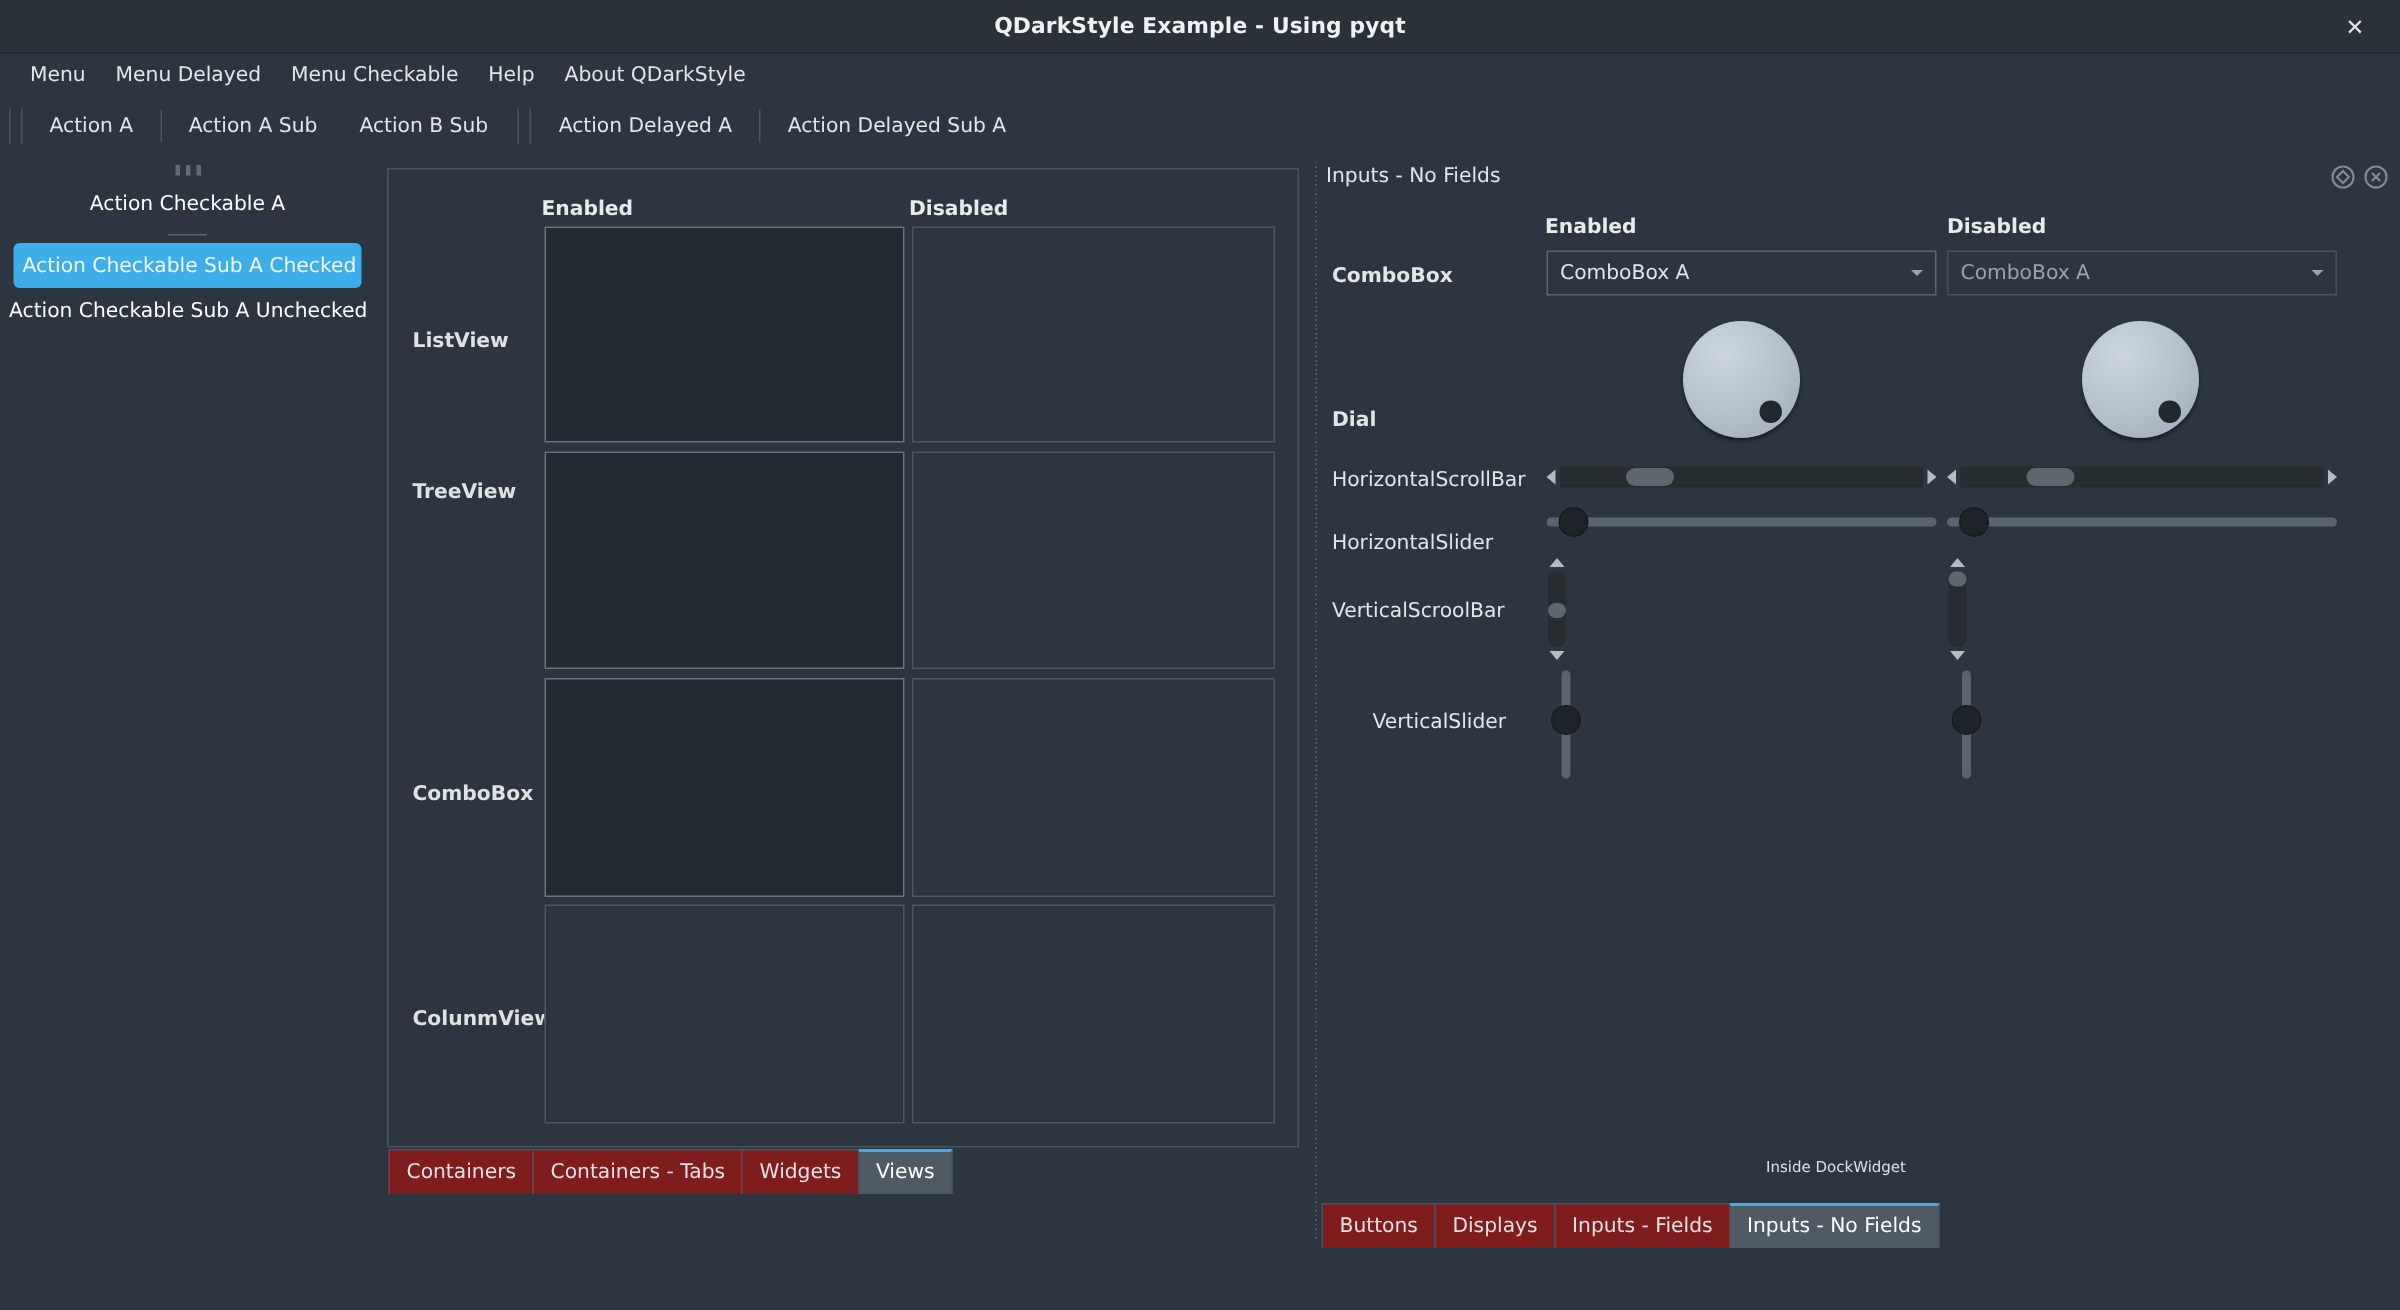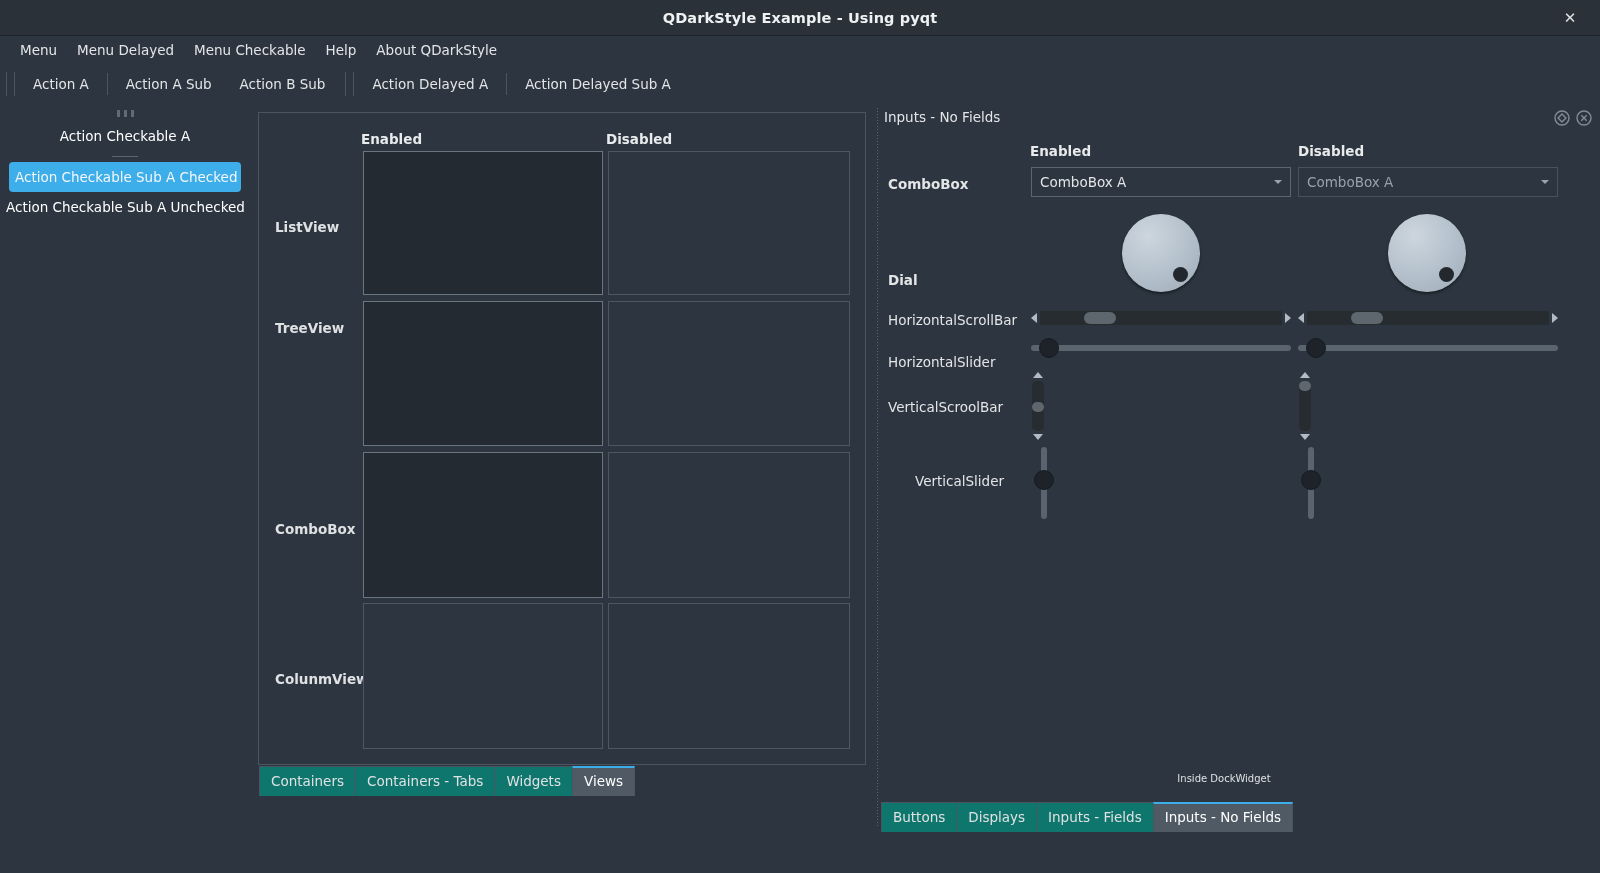--- a/index.html
+++ b/index.html
@@ -84,21 +84,21 @@
     position: absolute; font-size: 13.5px; color: #dfe1e3; font-weight: bold;
   }
   .view-box { position: absolute; border: 1px solid #606b77; }
   .view-box.enabled { background: #232a31; border-color: #6a757f; }
   .view-box.disabled { background: #2d3640; border-color: #4d5661; }
 
   
   .tabbar { position: absolute; display: flex; align-items: flex-end; }
   .tab {
     font-size: 13.5px; color: #dfe1e3; padding: 6px 11px 7px 11px;
-    border: 1px solid #4a5561; background: #0f766e; cursor: pointer;
+    border: 1px solid #4a5561; background: #7f1d1d; cursor: pointer;
     white-space: nowrap; margin-right: -1px; border-bottom: none;
   }
   .tab.active {
     background: #505a64; border-top: 2px solid #3daee9; color: #ffffff;
     padding-top: 5px;
   }
   .inside-caption {
     position: absolute; font-size: 10px; color: #dfe1e3; text-align: center;
   }
 

